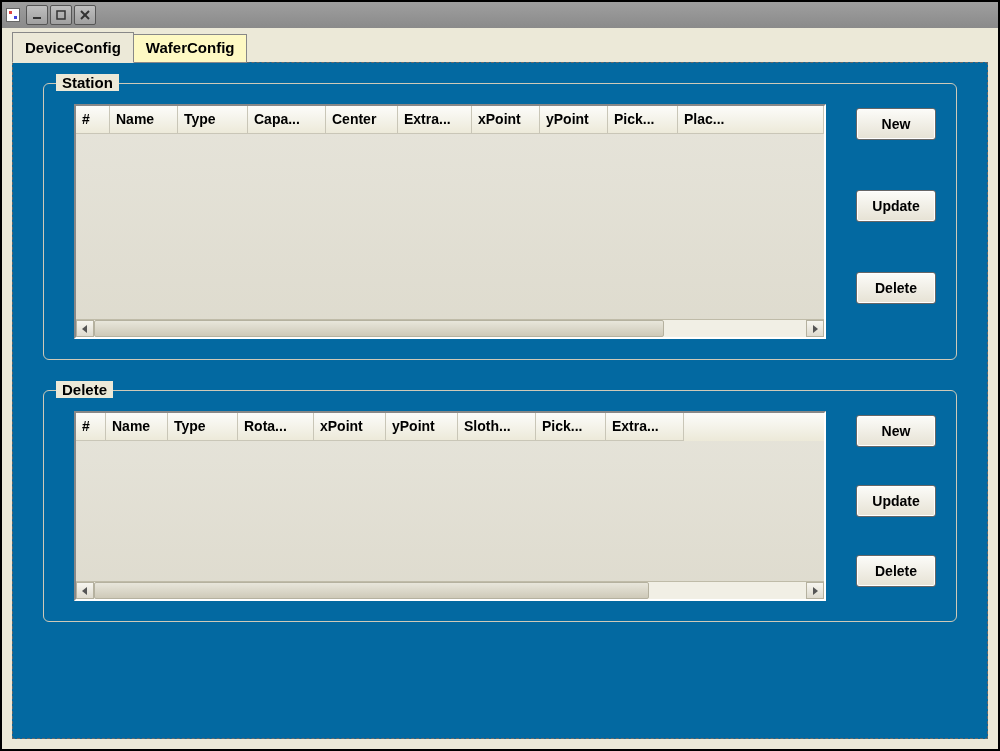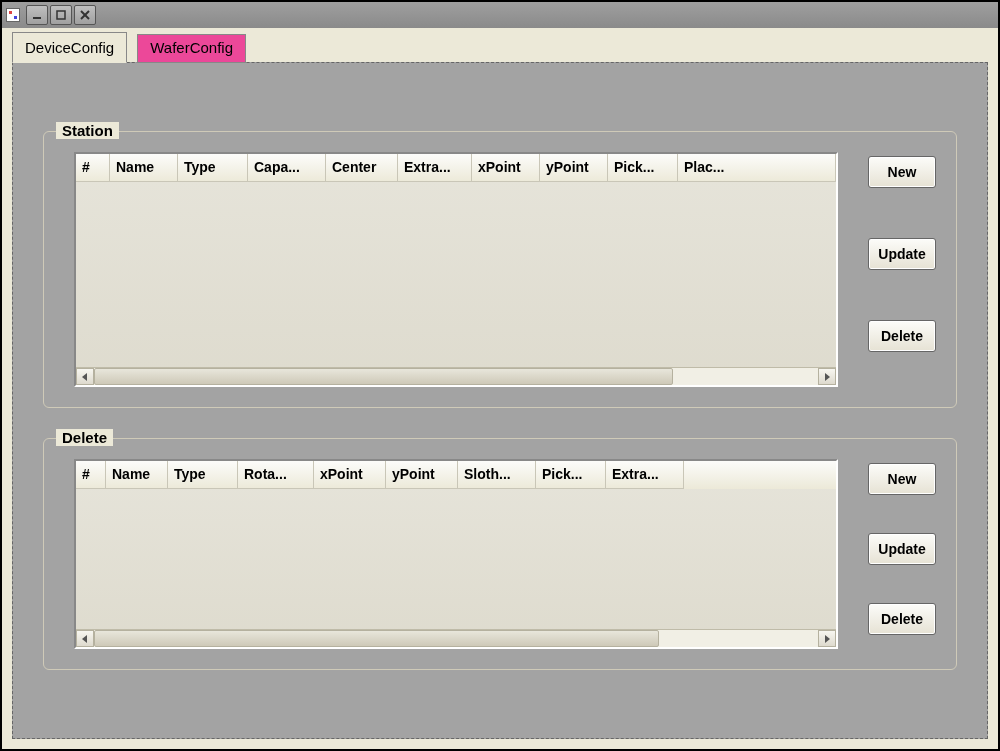--- a/index.html
+++ b/index.html
@@ -92,45 +92,43 @@
     .tabstrip {
       display: flex;
       position: relative;
       z-index: 2;
     }
     .tab {
       padding: 6px 12px;
       border: 1px solid #888;
       background: #ece9d8;
       font-size: 15px;
-      font-weight: normal;
+      font-weight: bold;
       cursor: pointer;
       margin-right: -1px;
     }
     .tab.active {
       border-bottom: 1px solid #ece9d8;
       position: relative;
       z-index: 3;
     }
     .tab.inactive {
-      background: #ec4899;
+      background: #fef9c3;
       margin-top: 2px;
       padding-top: 4px;
-      margin-left: 11px;
     }
     .tabpanel {
       flex: 1;
       border: 1px dashed #666;
-      background: #a3a3a3;
+      background: #0369a1;
       margin-top: -1px;
       padding: 20px 30px;
       display: flex;
       flex-direction: column;
       gap: 30px;
-      justify-content: center;
     }
     .groupbox {
       border: 1px solid #cfcab8;
       border-radius: 6px;
       padding: 20px 20px 20px 30px;
       position: relative;
     }
     .groupbox-title {
       position: absolute;
       top: -10px;
@@ -208,21 +206,21 @@
     .listview.short .hs-thumb { width: 78%; }
     .listview.tall  .hs-thumb { width: 80%; }
     .btn-col {
       display: flex;
       flex-direction: column;
       gap: 50px;
       padding-top: 4px;
     }
     .listview.short + .btn-col { gap: 38px; }
     .btn {
-      width: 68px;
+      width: 80px;
       height: 32px;
       background: linear-gradient(to bottom, #fcfcf9, #e6e2d4);
       border: 1px solid #666;
       border-radius: 3px;
       font-weight: bold;
       font-size: 14px;
       cursor: pointer;
       box-shadow: 0 0 0 1px #fff inset;
     }
   </style>

